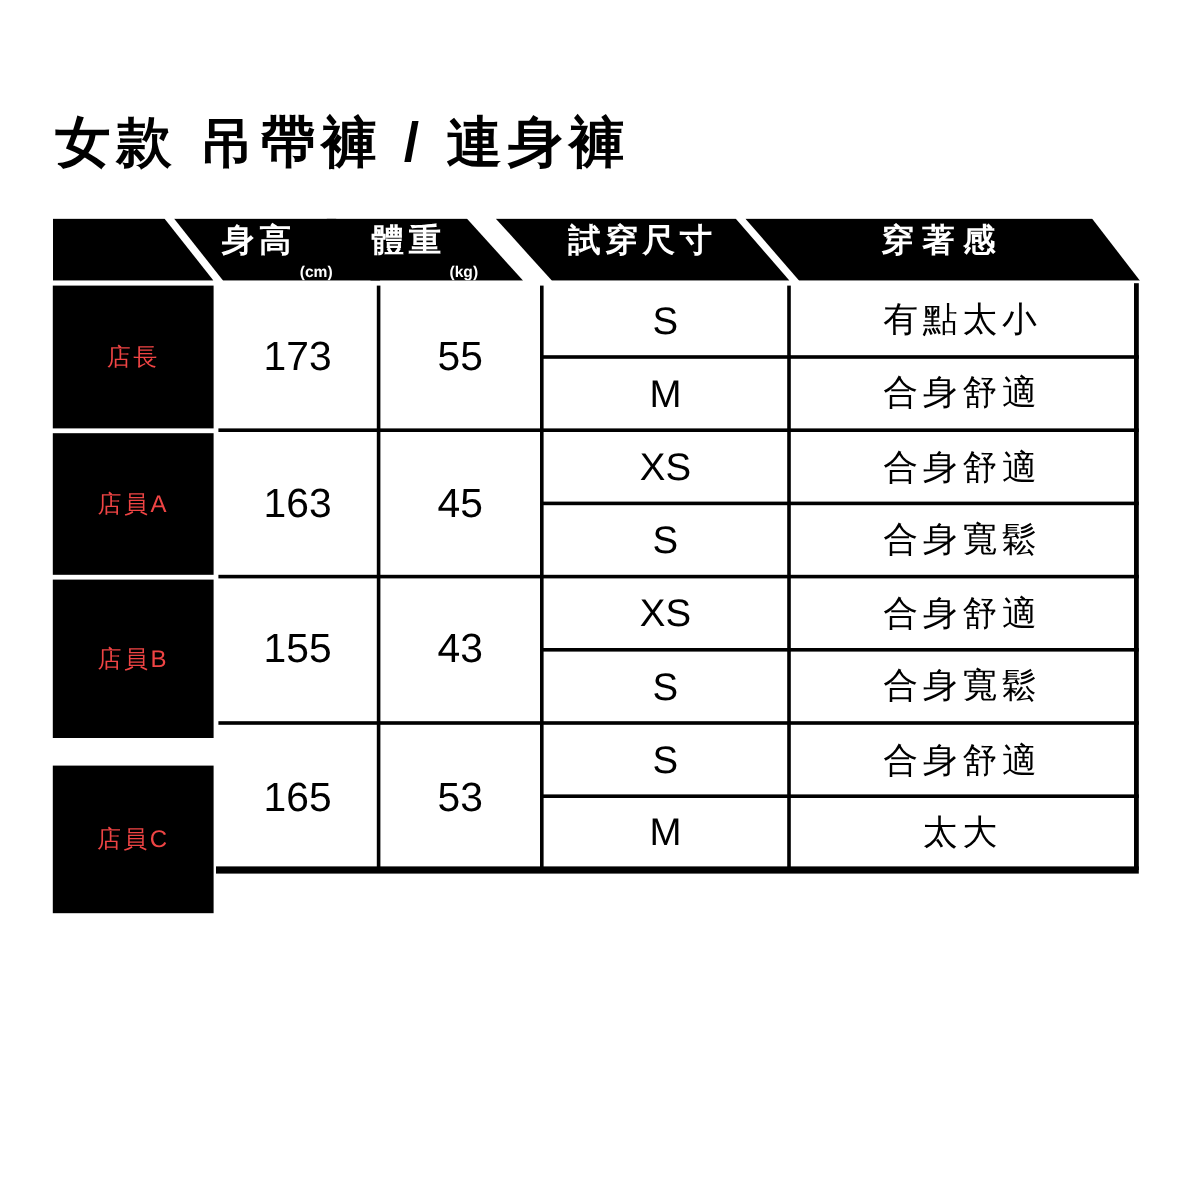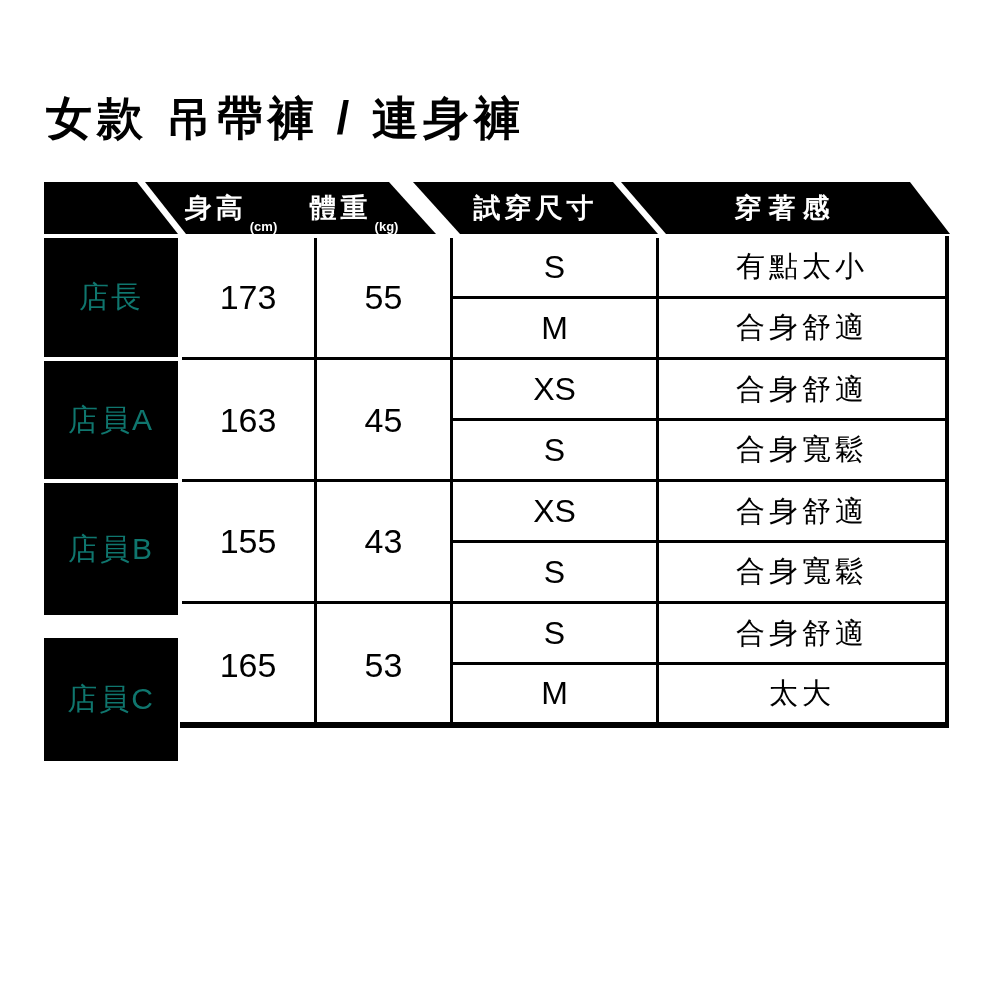--- a/index.html
+++ b/index.html
@@ -8,35 +8,35 @@
     font-family:"Liberation Sans","DejaVu Sans",sans-serif;color:#000000;
   }
   .title{
     position:absolute;left:46px;top:88px;margin:0;
     font-size:46px;font-weight:700;letter-spacing:5px;color:#000;white-space:nowrap;text-align:right;
   }
   
   .hdr{position:absolute;left:44px;top:182px;width:907px;height:52px;}
   .hdr-seg{
     position:absolute;top:0;height:52px;background:#000000;color:#ffffff;
-    display:flex;align-items:center;justify-content:center;white-space:nowrap;
+    display:flex;align-items:flex-start;justify-content:center;white-space:nowrap;
   }
   .hdr-label{font-size:27px;font-weight:700;letter-spacing:4px;}
   .hdr-label.wide{letter-spacing:7px;}
   .hdr-unit{font-size:13px;font-weight:700;margin-left:3px;align-self:flex-end;letter-spacing:0;}
   .seg0{left:0;width:134px;clip-path:polygon(0 0,93px 0,134px 100%,0 100%);}
   .seg1{left:101px;width:172px;clip-path:polygon(0 0,135px 0,172px 100%,41px 100%);}
   .seg2{left:228px;width:164px;clip-path:polygon(0 0,117px 0,164px 100%,37px 100%);}
   .seg3{left:369px;width:245px;clip-path:polygon(0 0,200px 0,245px 100%,47px 100%);}
   .seg4{left:577px;width:329px;clip-path:polygon(0 0,289px 0,329px 100%,45px 100%);}
   
   .line{position:absolute;background:#000000;}
   
   .cell{position:absolute;display:flex;align-items:center;justify-content:center;white-space:nowrap;}
-  .name-cell{left:44px;width:134px;background:#000000;color:#0f766e;font-size:30px;letter-spacing:2px;}
+  .name-cell{left:44px;width:134px;background:#000000;color:#ef4444;font-size:20px;letter-spacing:2px;}
   .c1{left:182px;width:132px;} .c2{left:317px;width:133px;}
   .c3{left:453px;width:203px;} .c4{left:659px;width:286px;}
   .num{font-size:34px;}
   .size{font-size:32px;}
   .feel{font-size:29px;letter-spacing:4px;}
   .r1{top:238px;height:119px;} .r2{top:361px;height:118px;}
   .r3{top:490px;height:102px;} .r4{top:605px;height:120px;}
   .nr1{top:238px;height:119px;} .nr2{top:361px;height:118px;}
   .nr3{top:483px;height:132px;} .nr4{top:638px;height:123px;}
   .sr1a{top:238px;height:58px;} .sr1b{top:299px;height:58px;}

